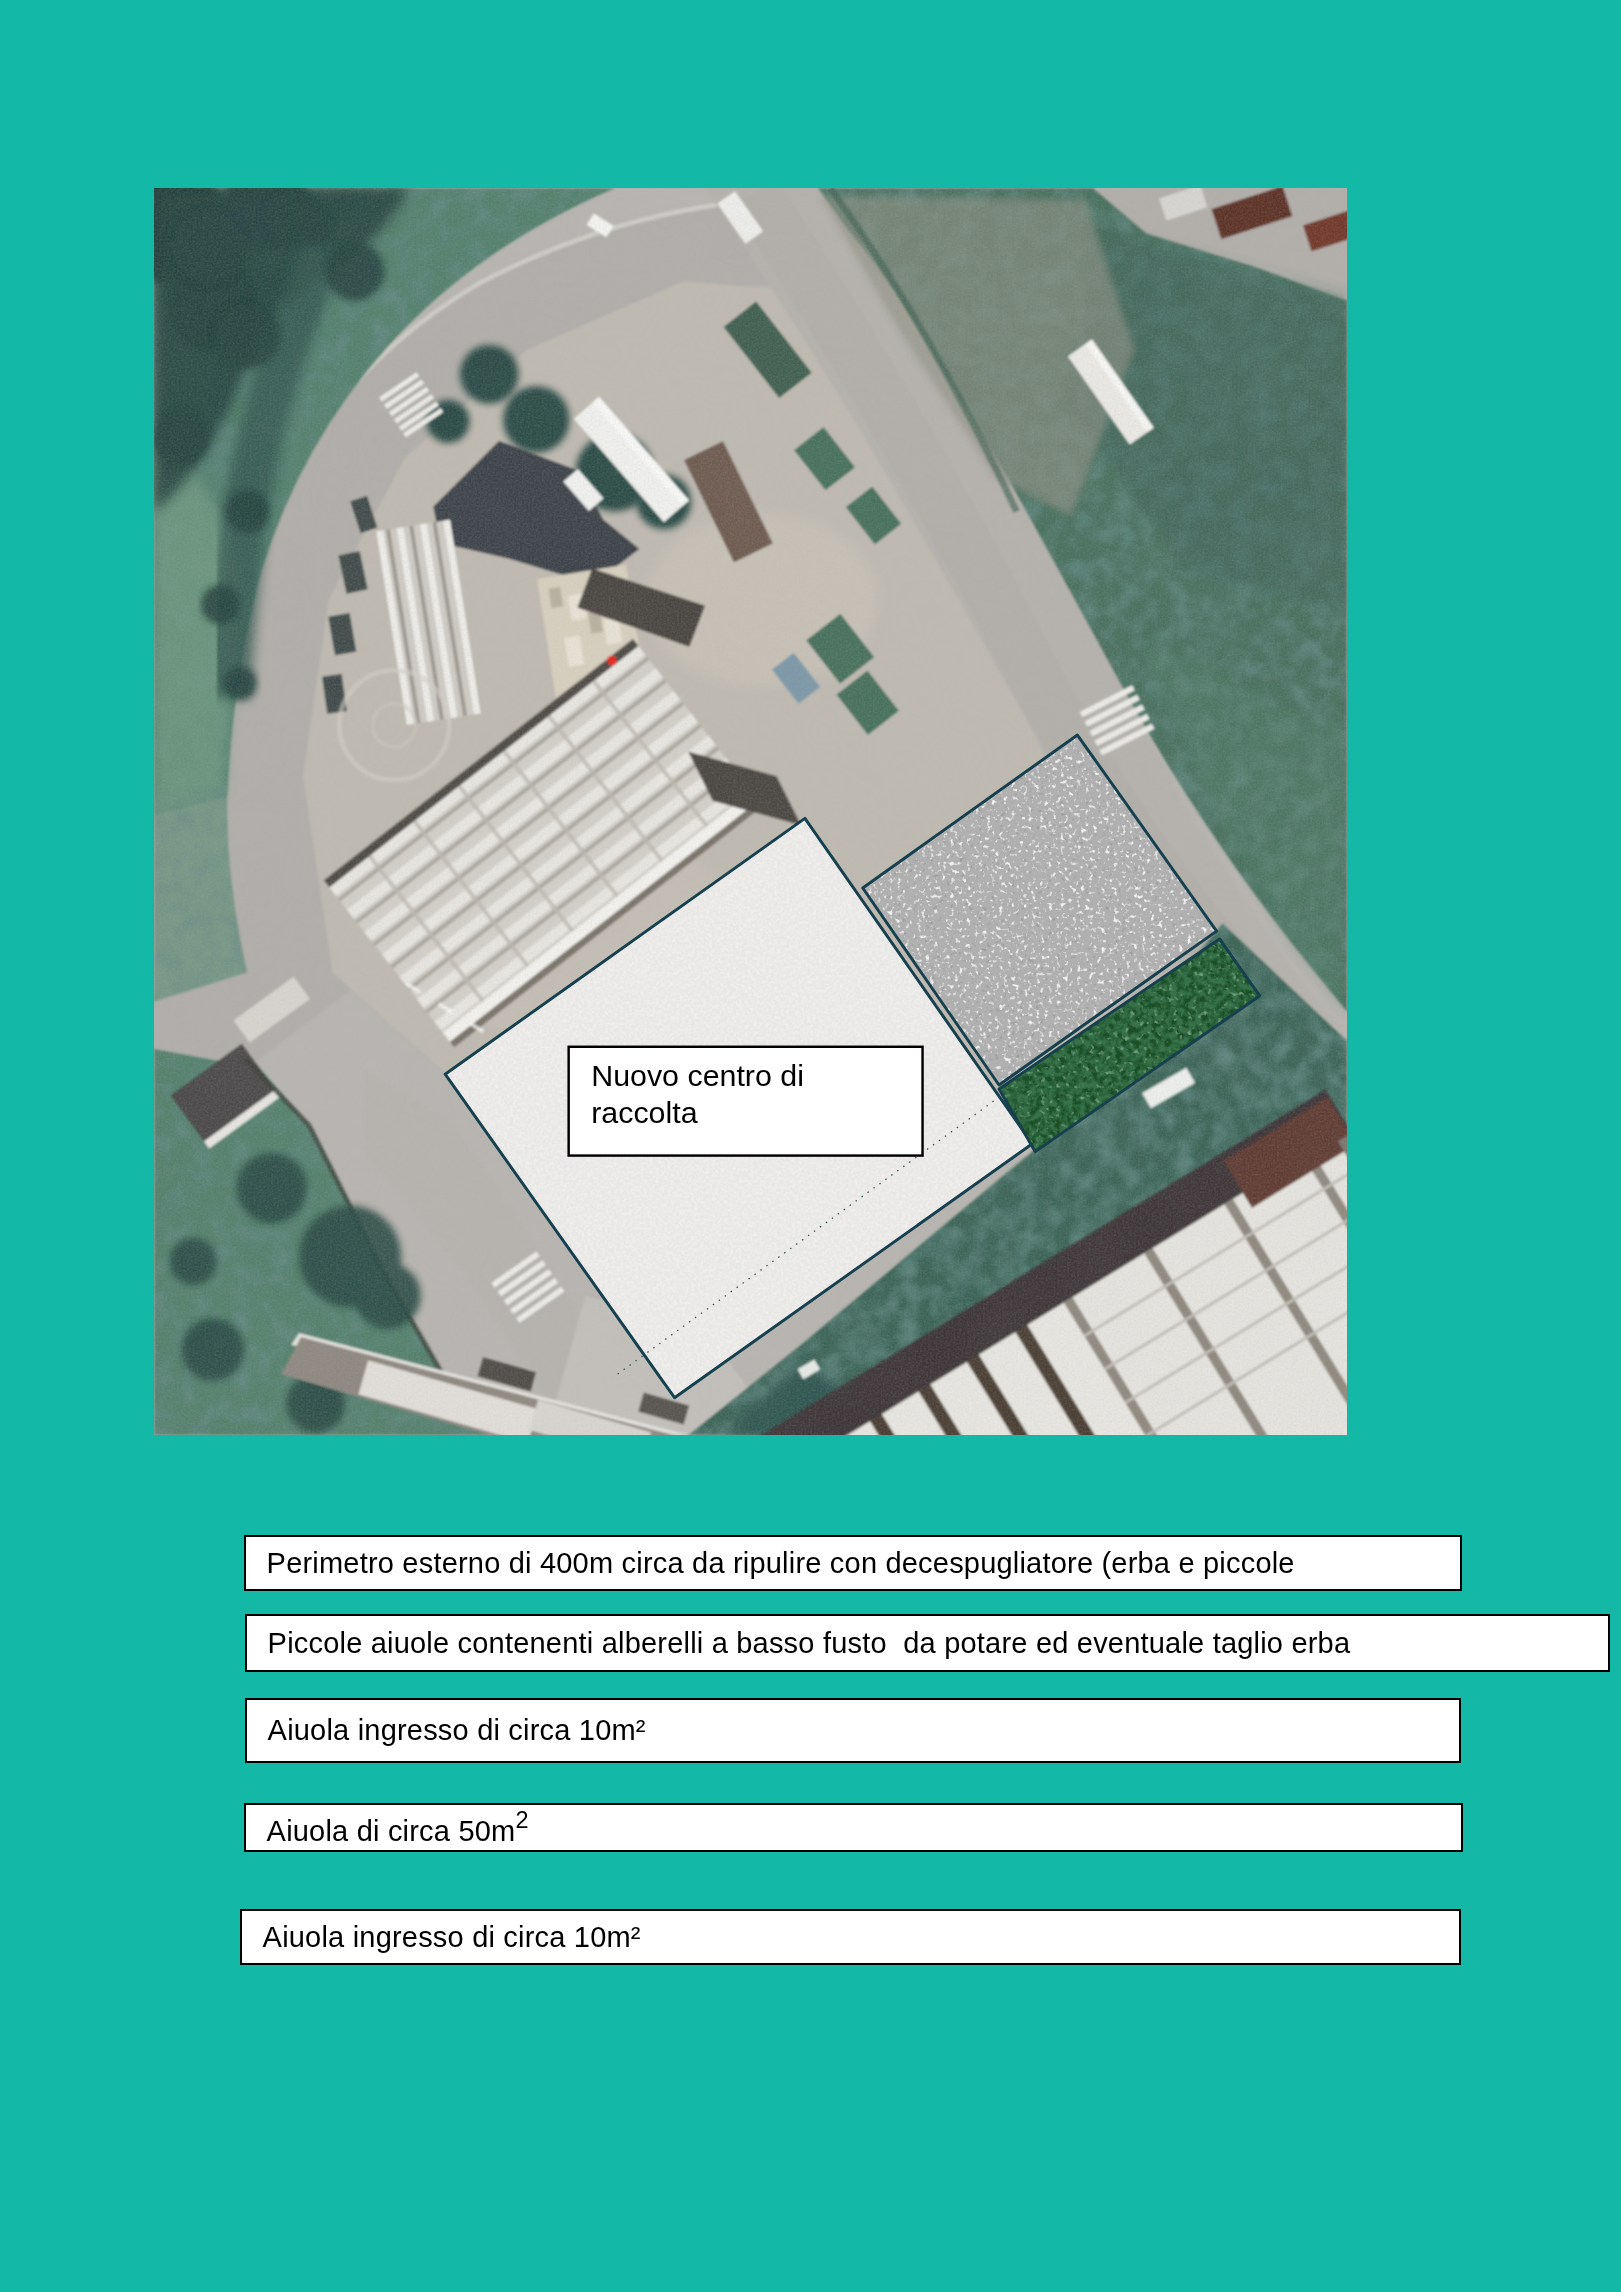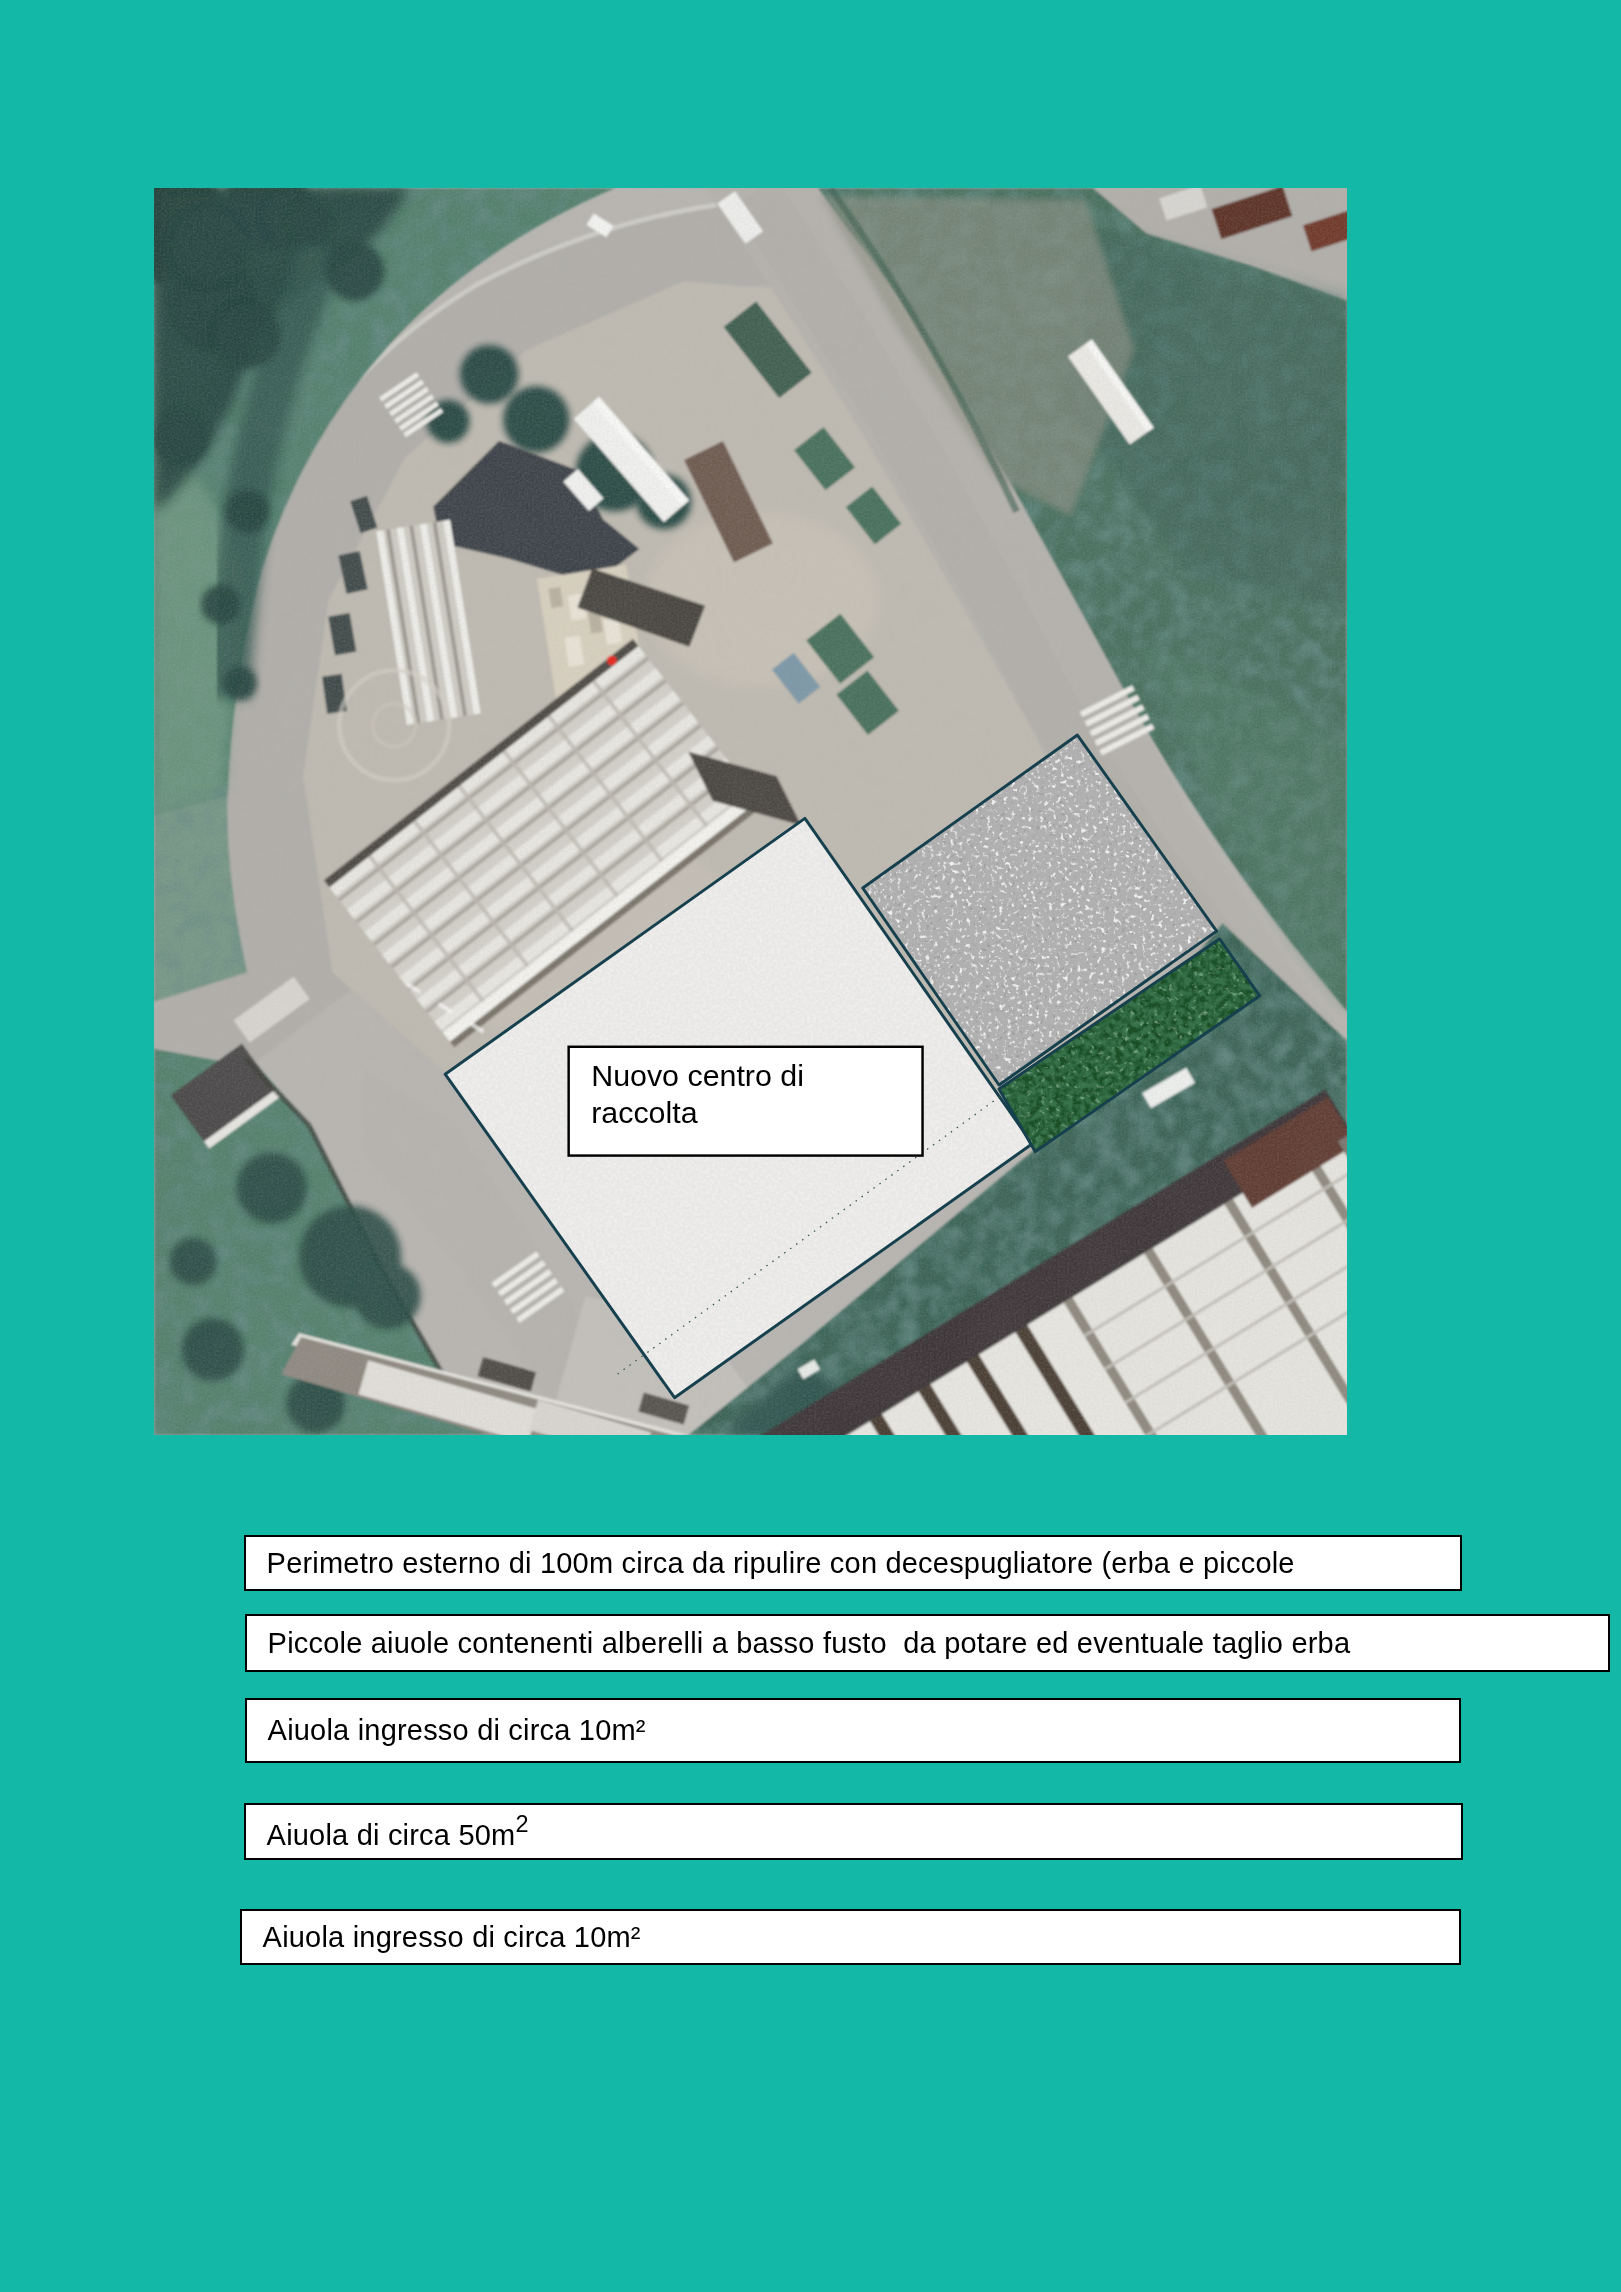--- a/index.html
+++ b/index.html
@@ -440,25 +440,25 @@
   <path d="M 1087 766 L 1128 824 L 899 983 L 862 919 Z" fill="none" stroke="#16404d" stroke-width="3" stroke-linejoin="round"></path>
 
   <rect x="423" y="876" width="361" height="111" fill="#ffffff" stroke="#000" stroke-width="2.5"></rect>
 
   <text x="446" y="916" font-size="31" fill="#000" font-family="Liberation Sans, sans-serif">Nuovo centro di</text>
   <text x="446" y="954" font-size="31" fill="#000" font-family="Liberation Sans, sans-serif">raccolta</text>
   </g>
 </g>
 </svg>
 
-<div class="tbox" style="left:244px;top:1535px;width:1218px;height:56px">Perimetro esterno di 100m circa da ripulire con decespugliatore (erba e piccole</div>
+<div class="tbox" style="left:244px;top:1535px;width:1218px;height:56px">Perimetro esterno di 400m circa da ripulire con decespugliatore (erba e piccole</div>
 
 <div class="tbox" style="left:245px;top:1614px;width:1365px;height:58px">Piccole aiuole contenenti alberelli a basso fusto&nbsp; da potare ed eventuale taglio erba</div>
 
 <div class="tbox" style="left:245px;top:1698px;width:1216px;height:65px">Aiuola ingresso di circa 10m²</div>
 
-<div class="tbox" style="left:244px;top:1803px;width:1219px;height:57px">
+<div class="tbox" style="left:244px;top:1803px;width:1219px;height:49px">
       <span>Aiuola di circa 50m<span style="font-size:23.5px;vertical-align:12.7px">2</span></span>
     </div>
 
 <div class="tbox" style="left:240px;top:1909px;width:1221px;height:56px">Aiuola ingresso di circa 10m²</div>
 </div>
 
 
 </body></html>

